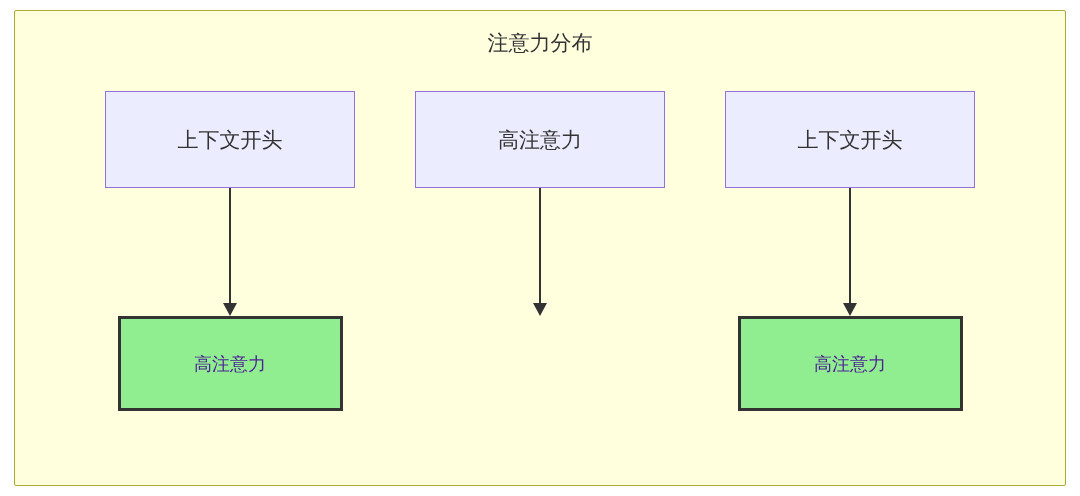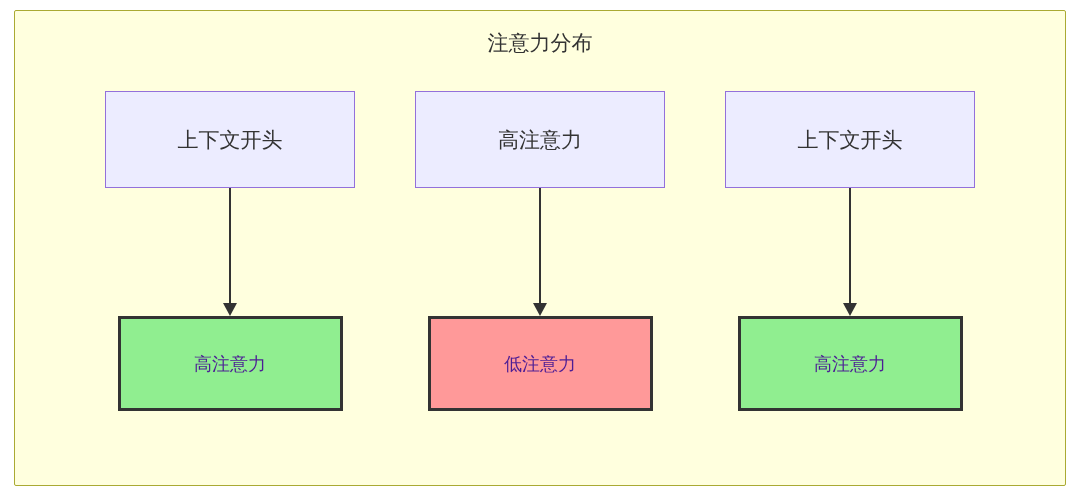--- a/index.html
+++ b/index.html
@@ -109,21 +109,20 @@
         </div>
         <div class="bottom-node high">高注意力</div>
       </div>
 
       <div class="column">
         <div class="top-node">高注意力</div>
         <div class="arrow">
           <div class="arrow-line"></div>
           <div class="arrow-head"></div>
         </div>
-        <div class="bottom-node low">低注意力</div>
       </div>
 
       <div class="column">
         <div class="top-node">上下文开头</div>
         <div class="arrow">
           <div class="arrow-line"></div>
           <div class="arrow-head"></div>
         </div>
         <div class="bottom-node high">高注意力</div>
       </div>

